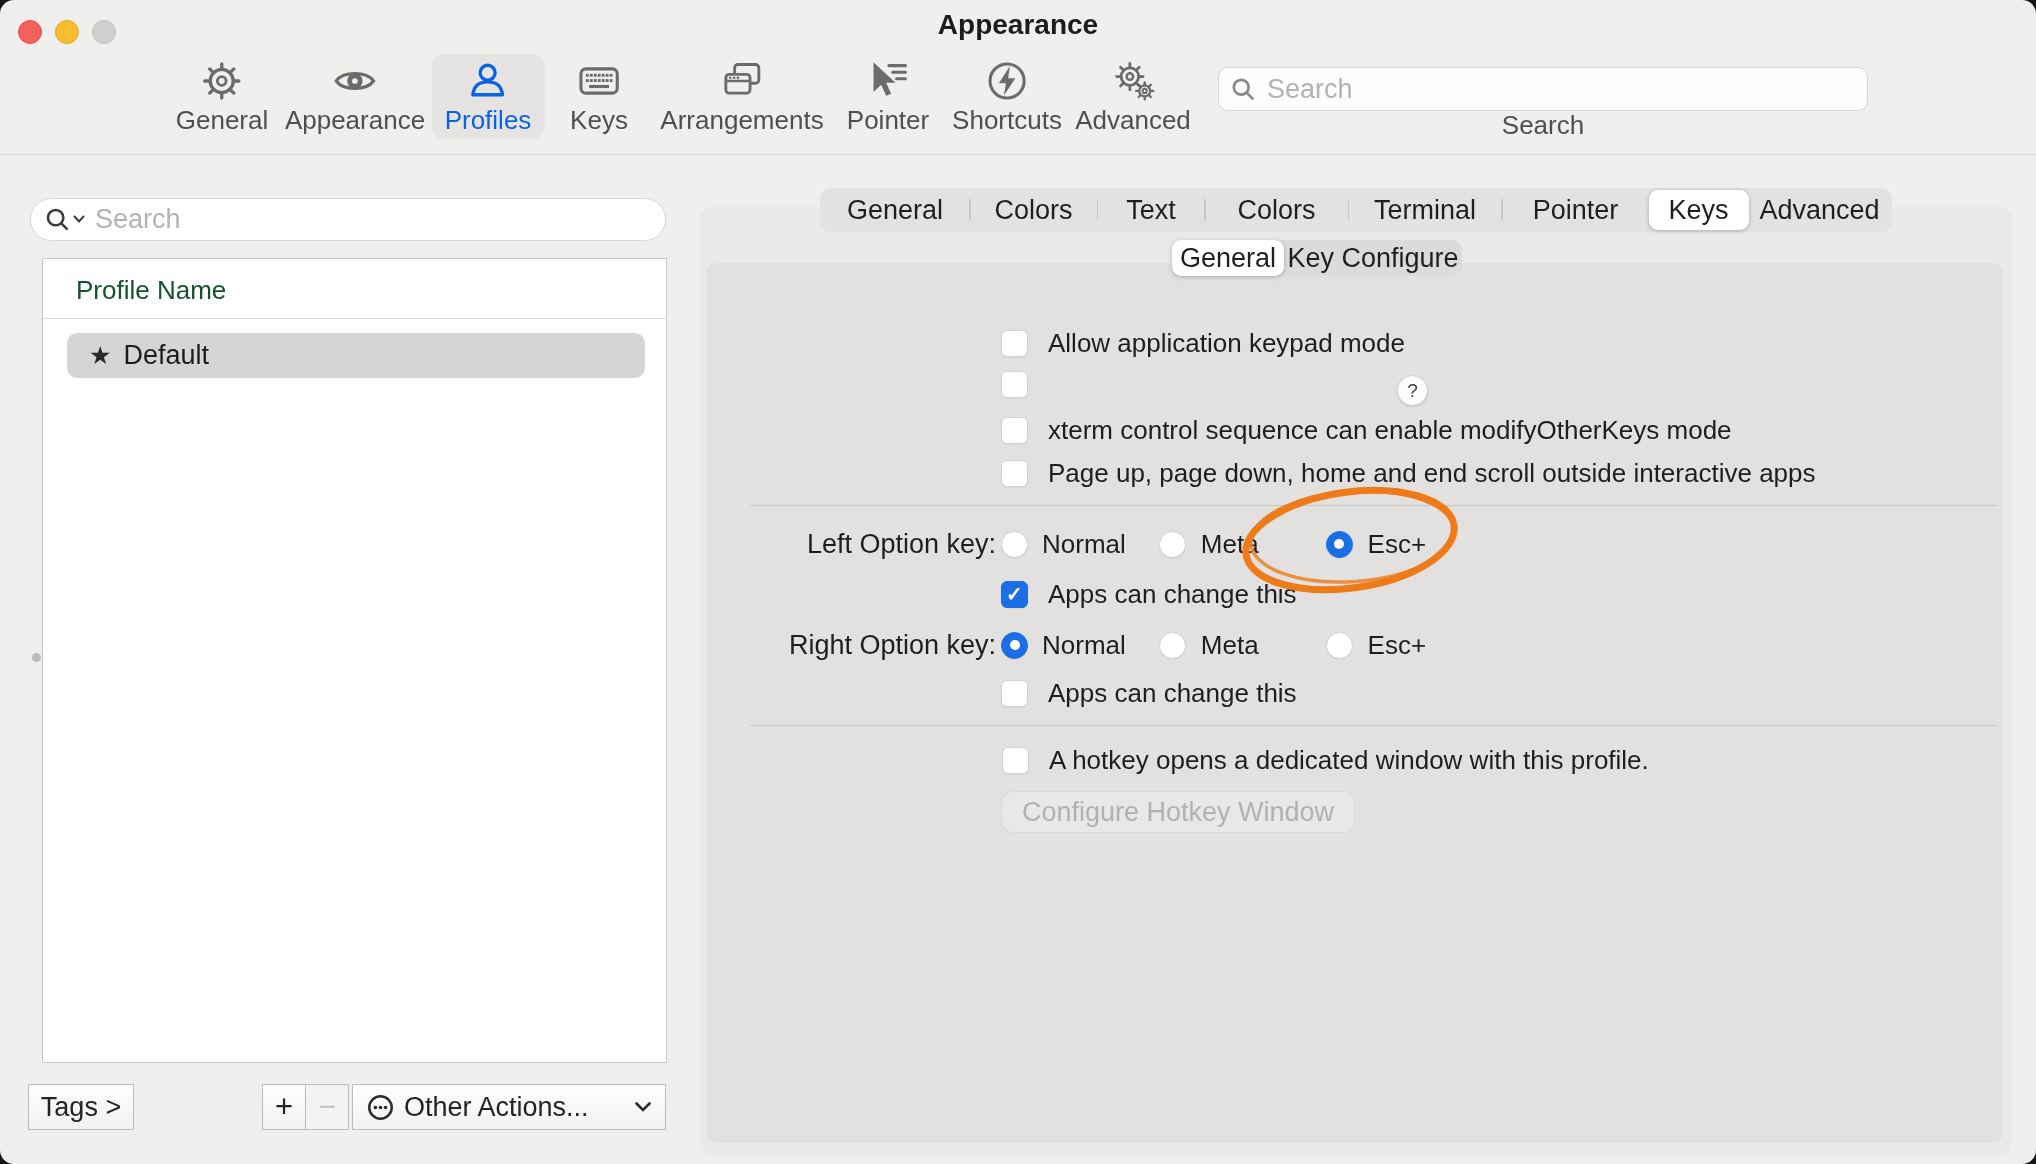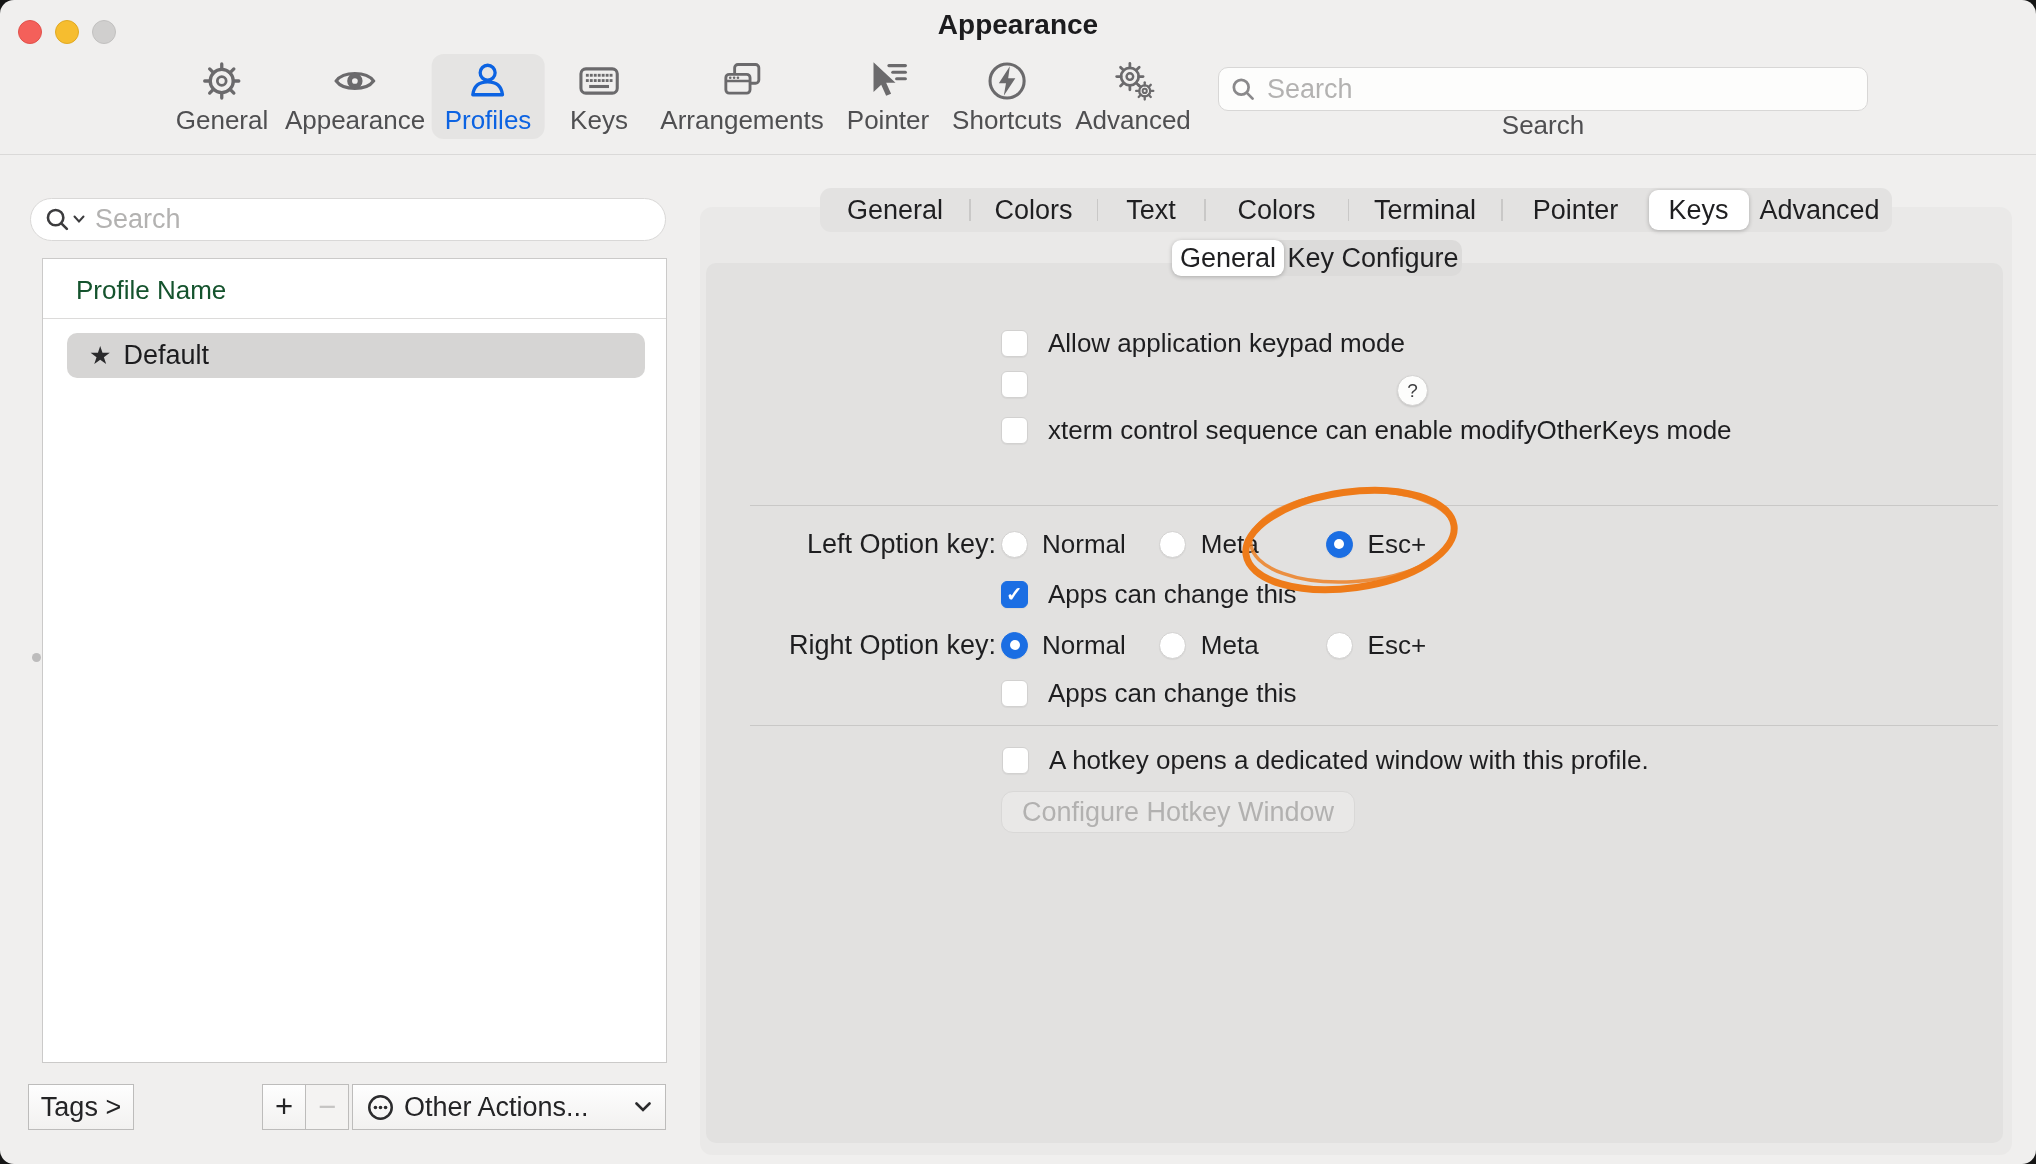--- a/index.html
+++ b/index.html
@@ -352,20 +352,24 @@
     <div class="ctl-label">Allow application keypad mode</div>
   </div>
   <div class="ctl-row" style="left:1001px;top:371px">
     <div class="cb"></div>
   </div>
   <div class="help-btn">?</div>
   <div class="ctl-row" style="left:1001px;top:415px">
     <div class="cb"></div>
     <div class="ctl-label">xterm control sequence can enable modifyOtherKeys mode</div>
   </div>
+  <div class="ctl-row" style="left:1001px;top:458px">
+    <div class="cb"></div>
+    <div class="ctl-label">Page up, page down, home and end scroll outside interactive apps</div>
+  </div>
 
   <div class="divider" style="top:505px"></div>
 
   <div class="right-label" style="left:700px;top:529px">Left Option key:</div>
   <div class="ctl-row" style="left:1001px;top:529px;gap:0">
     <div class="radio"></div>
     <div class="ctl-label" style="margin-left:14px">Normal</div>
     <div class="radio" style="margin-left:33px"></div>
     <div class="ctl-label" style="margin-left:15px">Meta</div>
     <div class="radio selected" style="margin-left:67px"></div>

